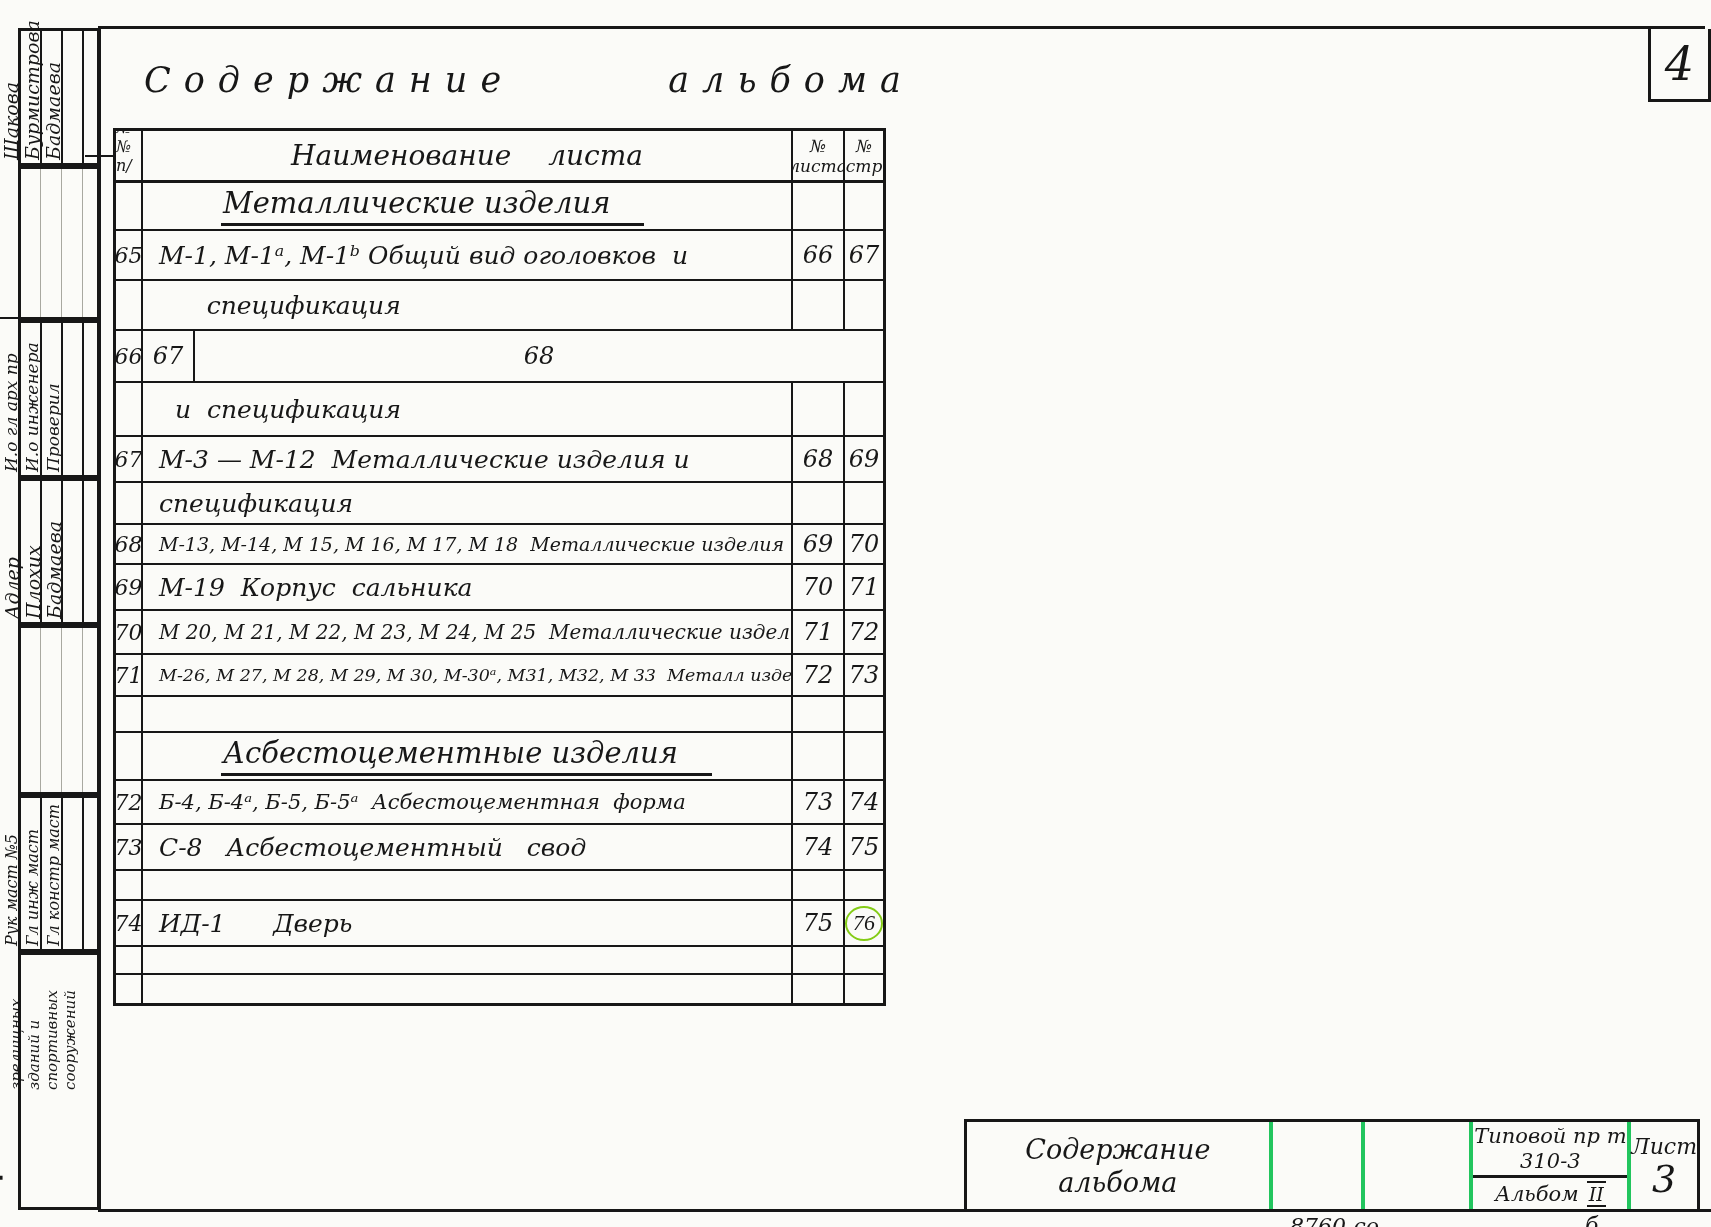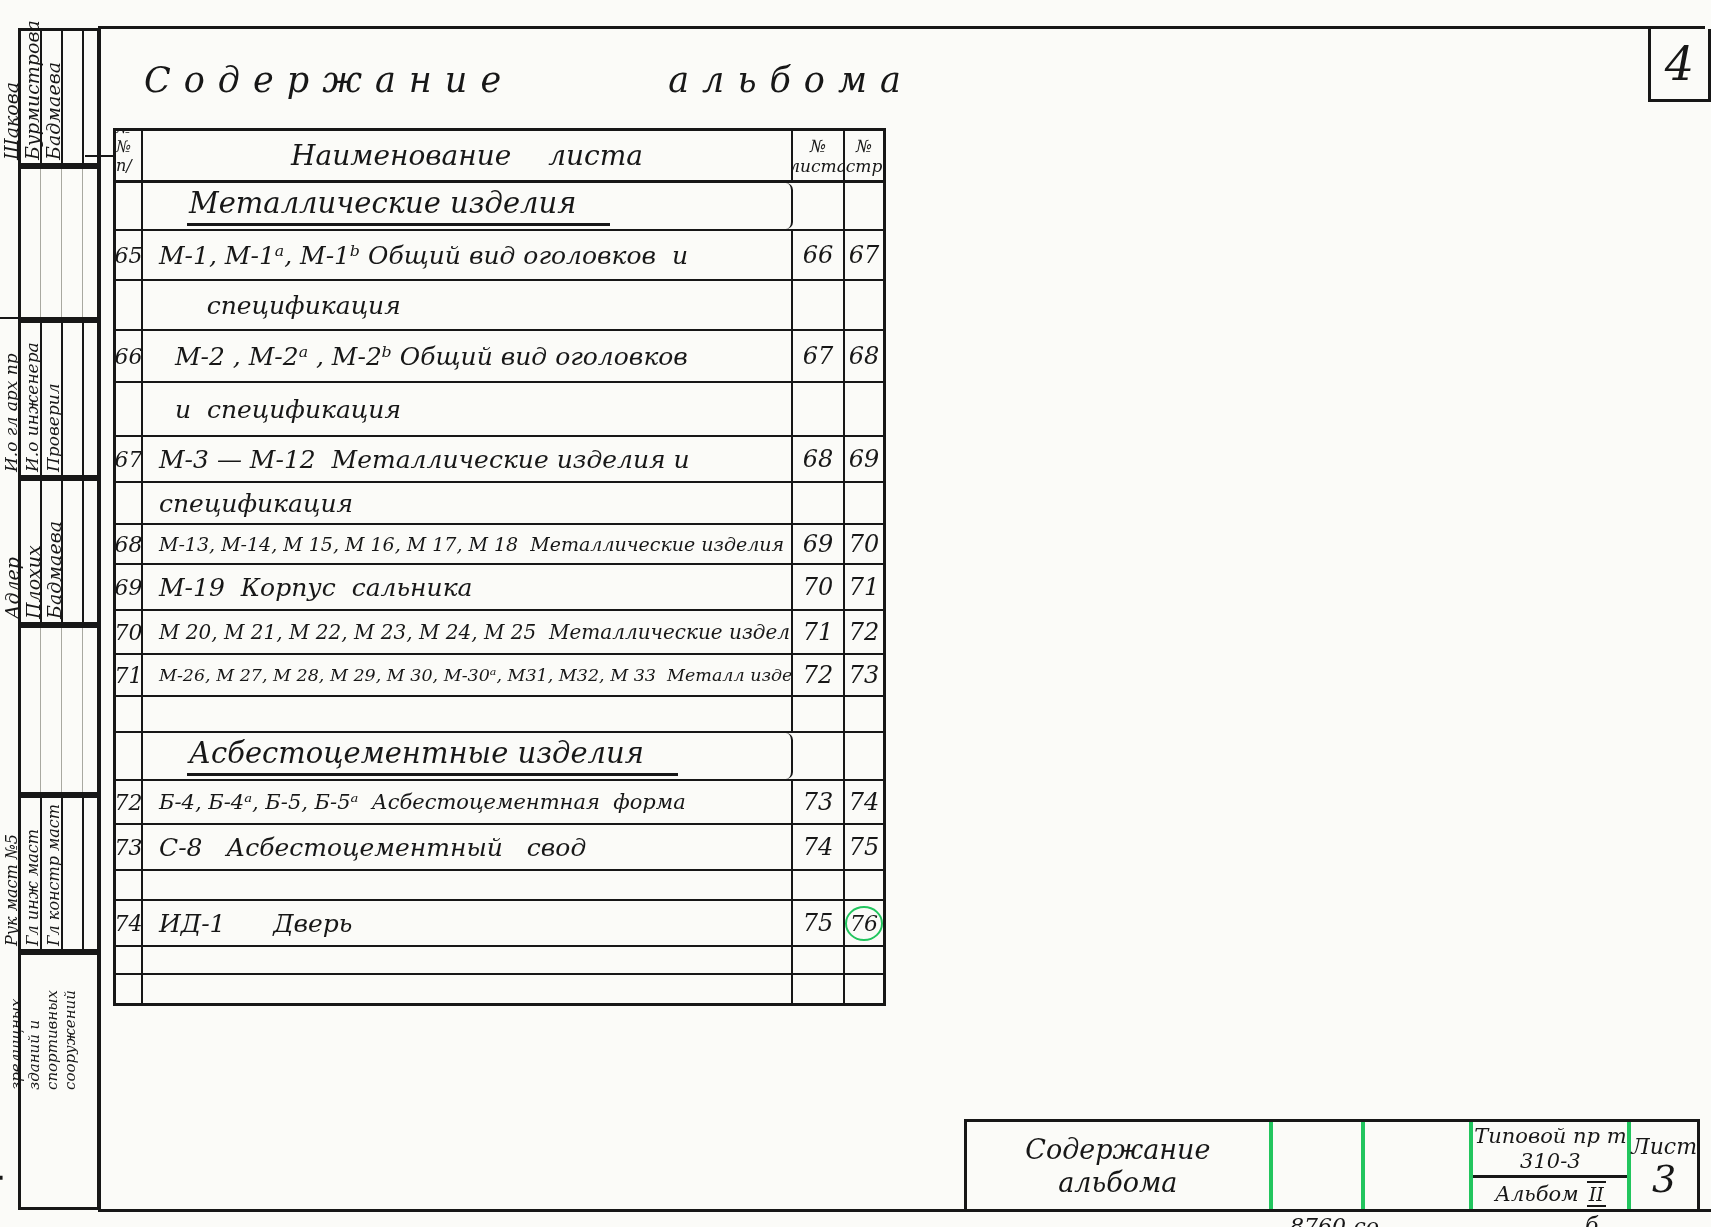--- a/index.html
+++ b/index.html
@@ -49,29 +49,29 @@
   .trow:last-child{border-bottom:none;}
   .trow.hdr{border-bottom:3px solid #171717;}
   .cell{box-sizing:border-box;overflow:hidden;}
   .c-no{width:27px;border-right:2px solid #171717;display:flex;align-items:center;justify-content:center;font-size:22px;}
   .c-name{width:650px;border-right:2px solid #171717;display:flex;align-items:center;padding-left:16px;white-space:pre;}
   .c-sheet{width:52px;border-right:2px solid #171717;display:flex;align-items:center;justify-content:center;font-size:24px;}
   .c-page{flex:1;display:flex;align-items:center;justify-content:center;font-size:24px;}
   .hdr .c-no{flex-direction:column;font-size:16px;line-height:19px;}
   .hdr .c-name{justify-content:center;padding-left:0;font-size:28px;word-spacing:28px;}
   .hdr .c-sheet,.hdr .c-page{flex-direction:column;font-size:17px;line-height:20px;}
-  .sec-name{font-size:29px;padding-left:44px;border-radius:7px;}
+  .sec-name{font-size:29px;padding-left:78px;}
   .sec-name .und{display:inline-block;border-bottom:3px solid #171717;padding:0 34px 3px 2px;}
   .fs25{font-size:25px;}
   .fs21{font-size:21px;}
   .fs20{font-size:20px;}
   .fs19{font-size:19px;}
   .fs17{font-size:17.5px;}
   .circ{display:inline-flex;align-items:center;justify-content:center;width:36px;height:31px;
-    border:2px solid #22c55e;border-radius:50%;font-size:22px;}
+    border:2px solid #84cc16;border-radius:50%;font-size:22px;font-family:Liberation Serif, serif;}
   
   .tblock{position:absolute;left:964px;top:1119px;width:736px;height:93px;
     border:3px solid #171717;box-sizing:border-box;display:flex;}
   .tb-cell{box-sizing:border-box;border-right:4px solid #22c55e;}
   .tb-c1{width:306px;display:flex;flex-direction:column;align-items:center;justify-content:center;
     font-size:27px;line-height:33px;}
   .tb-c2{width:92px;}
   .tb-c3{width:109px;}
   .tb-c4{width:158px;display:flex;flex-direction:column;}
   .tb-c4-top{height:56px;border-bottom:3px solid #171717;display:flex;flex-direction:column;
@@ -190,21 +190,20 @@
 
     <div class="trow" style="height:50px">
       <div class="cell c-no"></div>
       <div class="cell c-name fs25">      спецификация</div>
       <div class="cell c-sheet"></div>
       <div class="cell c-page"></div>
     </div>
 
     <div class="trow" style="height:52px">
       <div class="cell c-no">66</div>
-      <div class="cell c-name fs25">  М-2 , М-2ᵃ , М-2ᵇ Общий вид оголовков</div>
       <div class="cell c-sheet">67</div>
       <div class="cell c-page">68</div>
     </div>
 
     <div class="trow" style="height:54px">
       <div class="cell c-no"></div>
       <div class="cell c-name fs25">  и  спецификация</div>
       <div class="cell c-sheet"></div>
       <div class="cell c-page"></div>
     </div>

